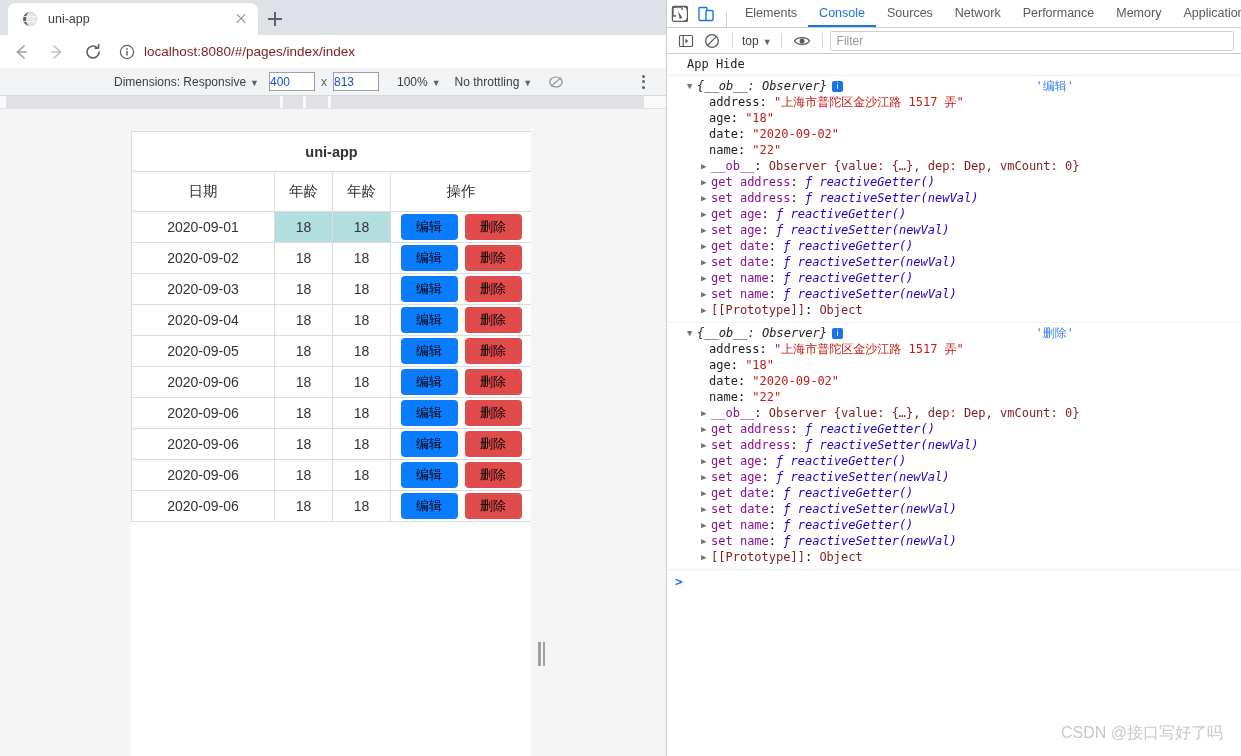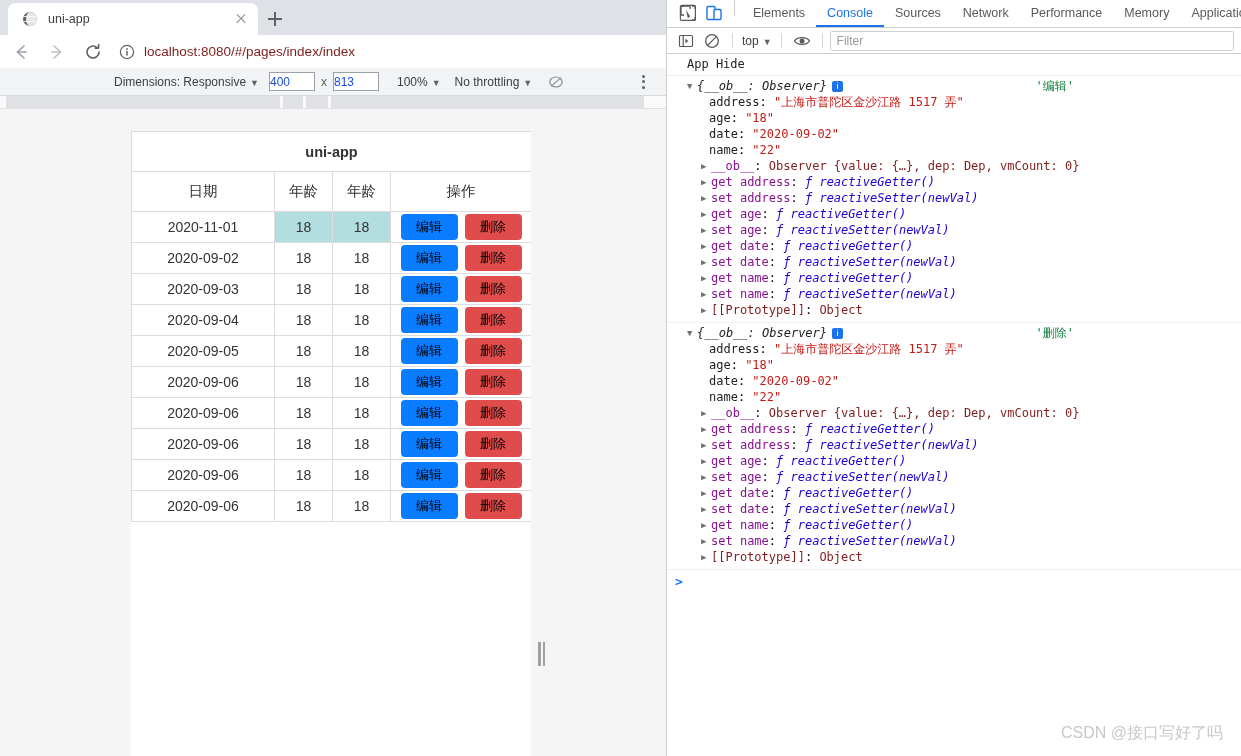--- a/index.html
+++ b/index.html
@@ -152,23 +152,22 @@
   .btn-del  { background: #e04b4b; }
 
   
   #devtools {
     position: absolute; left: 666px; top: 0; width: 575px; height: 756px;
     background: #ffffff; border-left: 1px solid #cdcdcd;
     font-family: "Liberation Sans", sans-serif;
   }
   #dt-tabbar {
     position: absolute; left: 0; top: 0; width: 575px; height: 28px;
-    border-bottom: 1px solid #cdcdcd; display: flex; align-items: flex-start;
+    border-bottom: 1px solid #cdcdcd; display: flex; align-items: flex-end;
     overflow: hidden;
-    padding-left: 8px;
   }
   .dt-icon-btn { width: 26px; height: 26px; position: relative; cursor: pointer; flex: 0 0 auto; }
   #dt-icon-sep { width: 1px; height: 16px; background: #d0d0d0; margin: 0 7px; flex: 0 0 auto; }
   .dt-tab {
     height: 27px; line-height: 27px; padding: 0 11px; font-size: 12.5px;
     color: #5a5a5a; cursor: pointer; white-space: nowrap; flex: 0 0 auto;
   }
   .dt-tab.sel { color: #1a73e8; border-bottom: 2px solid #1a73e8; }
 
   #dt-subbar {
@@ -203,21 +202,21 @@
     vertical-align: 1px;
   }
   .obj-head { font-style: italic; color: #222; }
   .info-badge {
     display: inline-block; width: 11px; height: 11px; background: #1a73e8;
     color: #fff; font-size: 9px; line-height: 11px; text-align: center;
     border-radius: 2px; font-style: normal; font-family: "Liberation Sans", sans-serif;
     vertical-align: 1px; margin-left: 5px;
   }
   .src-label {
-    position: absolute; right: 160px; top: 0; color: #15803d;
+    position: absolute; right: 160px; top: 0; color: #3b82f6;
     font-family: "DejaVu Sans Mono", monospace; font-size: 12px;
   }
   .prop { padding-left: 22px; }
   .pkey { color: #881391; }
   .pkey-plain { color: #222; }
   .pval-str { color: #c41a16; }
   .kw { color: #881391; }
   .fn { color: #1c00cf; font-style: italic; }
   .fmark { color: #1c00cf; font-style: italic; }
   .indent1 { padding-left: 14px; }
@@ -333,21 +332,21 @@
         </tr>
         <tr id="header-row">
             <td>日期</td>
             <td>年龄</td>
             <td>年龄</td>
             <td>操作</td>
           </tr>
       </thead>
       <tbody id="table-body">
           <tr>
-            <td>2020-11-01</td>
+            <td>2020-09-01</td>
             <td class="hl">18</td>
             <td class="hl">18</td>
             <td class="op-cell">
               <div class="op-wrap">
                 <button class="btn btn-edit">编辑</button>
                 <button class="btn btn-del">删除</button>
               </div>
             </td>
           </tr>
           <tr>

